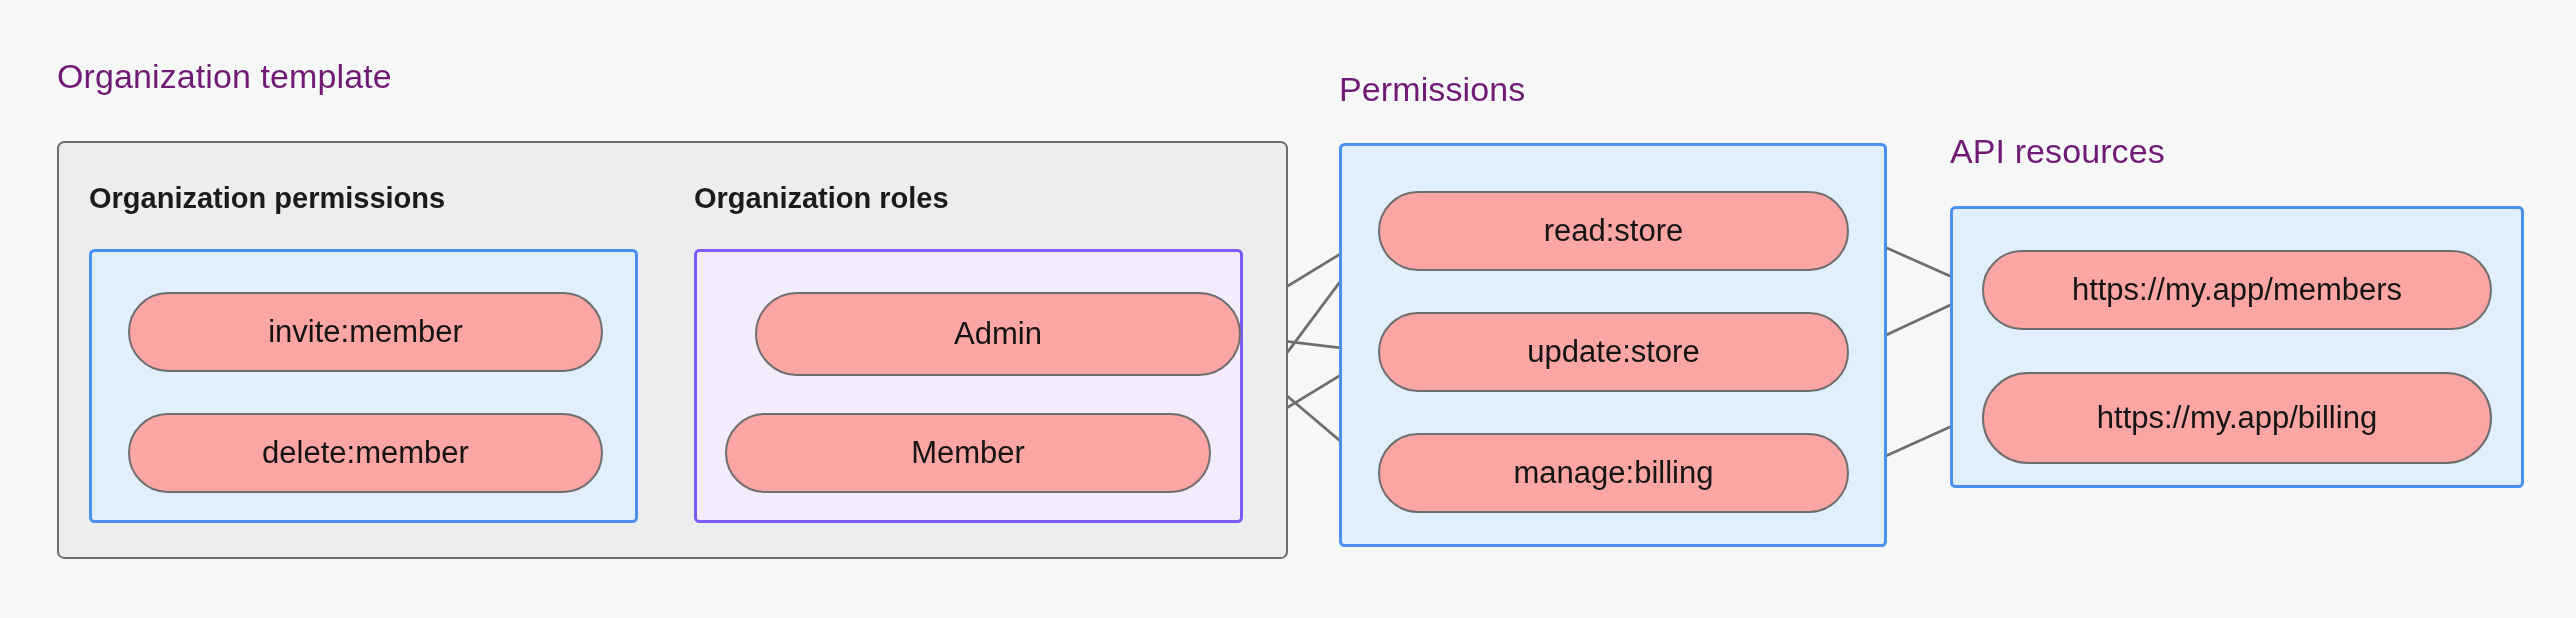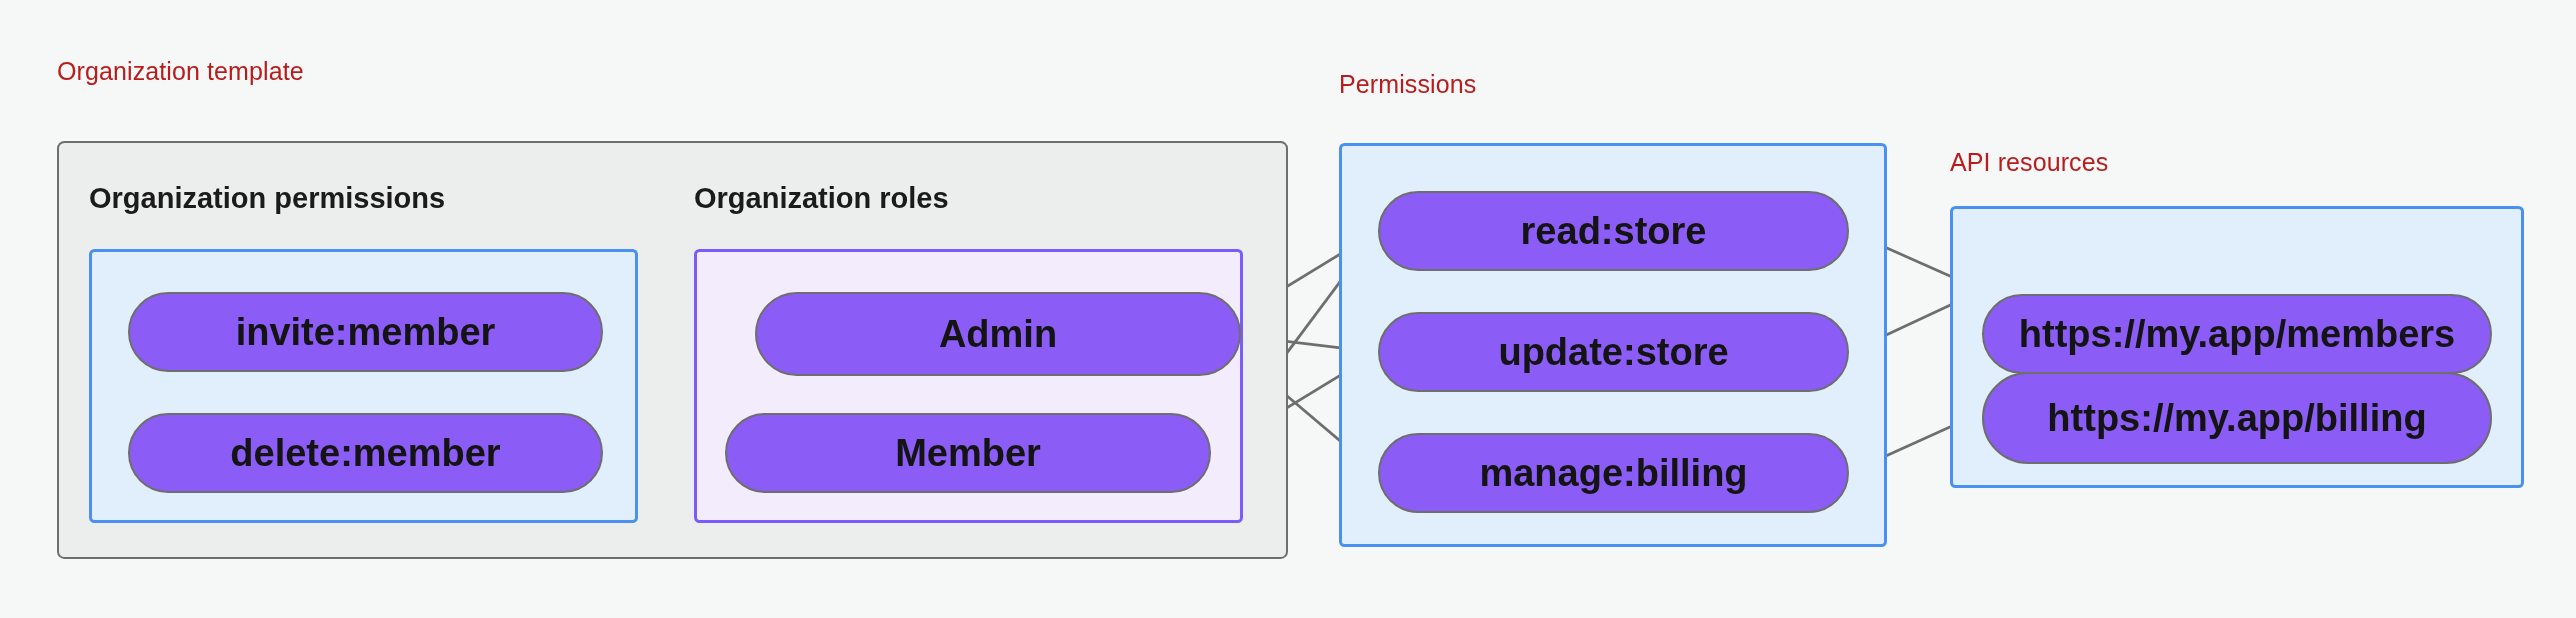--- a/index.html
+++ b/index.html
@@ -12,22 +12,22 @@
     width: 2576px;
     height: 619px;
     background: #f6f8f8;
     font-family: "Liberation Sans", sans-serif;
     overflow: hidden;
   }
 
   
   .group-title {
     position: absolute;
-    font-size: 25px;
-    color: #b91c1c;
+    font-size: 34px;
+    color: #701a75;
     font-weight: 400;
     white-space: nowrap;
     letter-spacing: 0.1px;
   }
   .sub-title {
     position: absolute;
     font-size: 29px;
     color: #1b1b1b;
     font-weight: 700;
     white-space: nowrap;
@@ -52,31 +52,30 @@
     position: absolute;
     background: #f2ecfd;
     border: 3.7px solid #7b5cfa;
     border-radius: 5.5px;
     box-sizing: border-box;
   }
 
   
   .pill {
     position: absolute;
-    background: #8b5cf6;
+    background: #fca5a5;
     border: 2.7px solid #6e6e6e;
     border-radius: 912px;
     box-sizing: border-box;
     display: flex;
     align-items: center;
     justify-content: center;
-    font-size: 38px;
+    font-size: 31px;
     color: #141414;
     white-space: nowrap;
-    font-weight: bold;
   }
 
   
   #edges {
     position: absolute;
     left: 0;
     top: 0;
     width: 2576px;
     height: 619px;
     pointer-events: none;
@@ -133,21 +132,21 @@
   <div class="pill" style="left:725px; top:413px; width:486px; height:80px;">Member</div>
 
   <div class="group-title" style="left:1339px; top:70px;">Permissions</div>
 
   <div class="blue-box" style="left:1339px; top:143px; width:548px; height:404px;"></div>
 
   <div class="pill" style="left:1378px; top:191px; width:471px; height:80px;">read:store</div>
   <div class="pill" style="left:1378px; top:312px; width:471px; height:80px;">update:store</div>
   <div class="pill" style="left:1378px; top:433px; width:471px; height:80px;">manage:billing</div>
 
-  <div class="group-title" style="left:1950px; top:132px;margin-top:16px;">API resources</div>
+  <div class="group-title" style="left:1950px; top:132px;">API resources</div>
 
   <div class="blue-box" style="left:1950px; top:206px; width:574px; height:282px;"></div>
 
-  <div class="pill" style="left:1982px; top:250px; width:510px; height:80px;margin-top:44px;">https://my.app/members</div>
+  <div class="pill" style="left:1982px; top:250px; width:510px; height:80px;">https://my.app/members</div>
   <div class="pill" style="left:1982px; top:372px; width:510px; height:92px;">https://my.app/billing</div>
 
 </div>
 
 
 </body></html>

